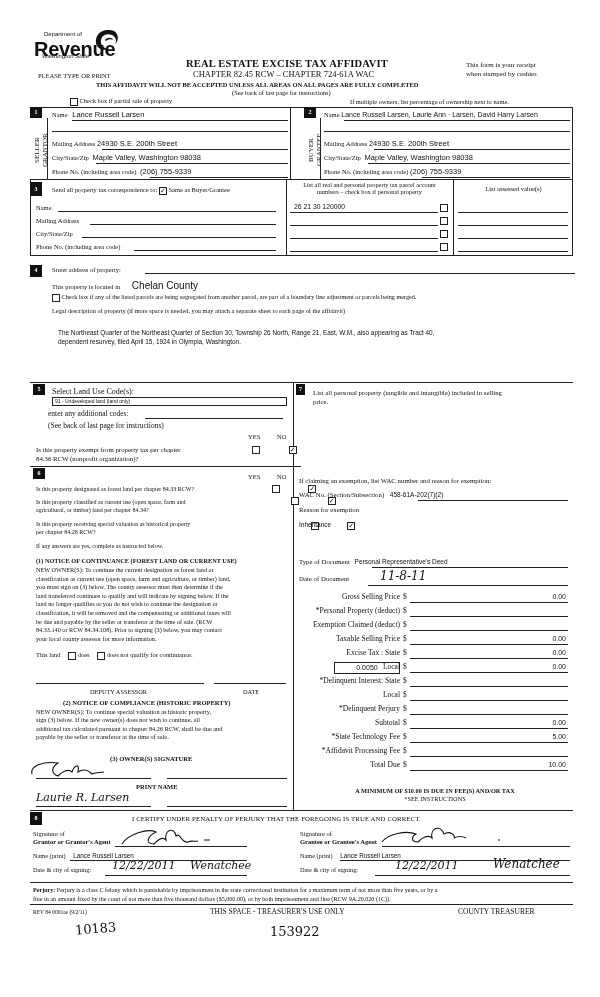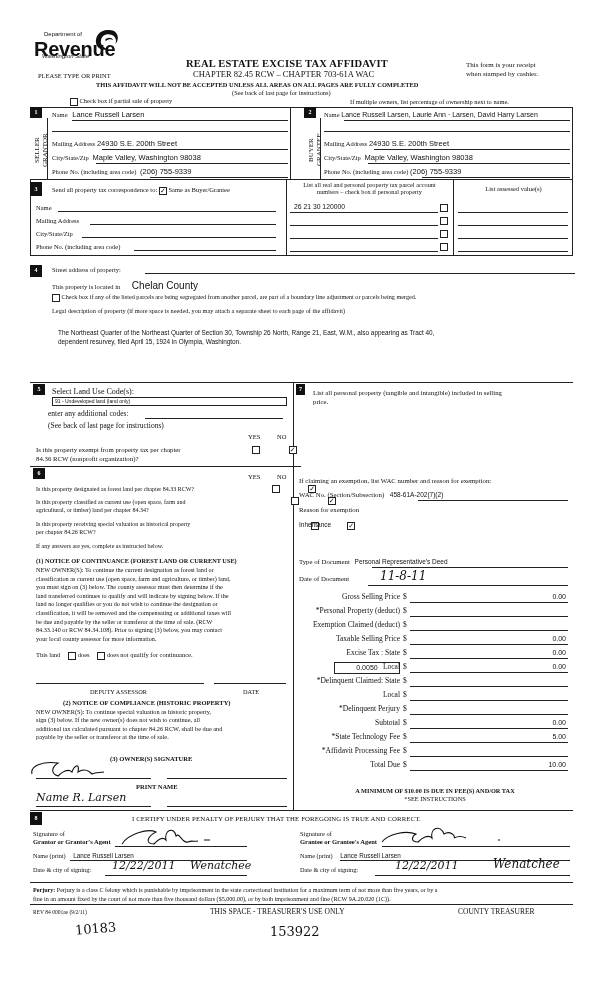--- a/index.html
+++ b/index.html
@@ -33,21 +33,21 @@
   <div class="abs sans bold" style="left:4px;top:10px;font-size:20px;letter-spacing:-0.3px;">Revenue</div>
   <div class="abs sans" style="left:12px;top:25px;font-size:6px;font-style:italic;">Washington State</div>
   <svg class="abs" style="left:63px;top:0px;" width="30" height="24" viewBox="0 0 30 24">
     <path d="M15 2 C6 2 2 9 3 15 C4 21 10 23 15 21 C10 20 7 16 8 12 C9 7 14 5 19 7 C23 9 24 13 22 16 C26 13 26 6 21 3 C19 2 17 2 15 2 Z" fill="#111"></path>
     <path d="M12 12 C14 9 19 9 20 12 C18 11 15 11 13 13 Z" fill="#111"></path>
   </svg>
 </div>
 
 <div class="abs" style="left:38px;top:72px;font-size:6.5px;">PLEASE TYPE OR PRINT</div>
 <div class="abs bold" style="left:186px;top:58px;font-size:10.5px;letter-spacing:0.2px;">REAL ESTATE EXCISE TAX AFFIDAVIT</div>
-<div class="abs" style="left:193px;top:70px;font-size:8.5px;">CHAPTER 82.45 RCW – CHAPTER 703-61A WAC</div>
+<div class="abs" style="left:193px;top:70px;font-size:8.5px;">CHAPTER 82.45 RCW – CHAPTER 724-61A WAC</div>
 <div class="abs" style="left:466px;top:61px;font-size:7px;">This form is your receipt</div>
 <div class="abs" style="left:466px;top:70px;font-size:7px;">when stamped by cashier.</div>
 <div class="abs bold" style="left:96px;top:81px;font-size:6.4px;">THIS AFFIDAVIT WILL NOT BE ACCEPTED UNLESS ALL AREAS ON ALL PAGES ARE FULLY COMPLETED</div>
 <div class="abs" style="left:232px;top:89px;font-size:6.4px;">(See back of last page for instructions)</div>
 <div class="abs" style="left:70px;top:97px;font-size:6.4px;">
   <span class="cb"></span>
   <span>Check box if partial sale of property</span>
 </div>
 <div class="abs" style="left:350px;top:98px;font-size:6.4px;">If multiple owners, list percentage of ownership next to name.</div>
 
@@ -262,21 +262,21 @@
   <div>additional tax calculated pursuant to chapter 84.26 RCW, shall be due and</div>
   <div>payable by the seller or transferor at the time of sale.</div>
 </div>
 <div class="abs bold" style="left:110px;top:755px;font-size:6.5px;">(3)  OWNER(S) SIGNATURE</div>
 <svg class="abs" style="left:28px;top:758px;" width="100" height="24" viewBox="0 0 100 24">
   <path d="M4 16 C2 8 14 3 30 5 C24 9 22 15 30 18 C34 14 40 10 44 14 C46 8 52 4 50 14 C56 10 60 12 64 16 C68 14 72 15 76 14" stroke="#111" stroke-width="1.1" fill="none"></path>
 </svg>
 <div class="line" style="left:36px;top:778px;width:115px;"></div>
 <div class="line" style="left:167px;top:778px;width:120px;"></div>
 <div class="abs bold" style="left:136px;top:783px;font-size:6.5px;">PRINT NAME</div>
-<div class="abs hand" style="left:36px;top:792px;font-size:11px;">Name R. Larsen</div>
+<div class="abs hand" style="left:36px;top:792px;font-size:11px;">Laurie R. Larsen</div>
 <div class="line" style="left:36px;top:806px;width:115px;"></div>
 <div class="line" style="left:167px;top:806px;width:120px;"></div>
 
 
 <div class="abs num-box" style="left:296px;top:384px;width:9px;">7</div>
 <div class="abs" style="left:313px;top:388px;font-size:6.8px;line-height:9px;">
   <div>List all  personal property (tangible and intangible) included in selling</div>
   <div>price.</div>
 </div>
 <div class="abs" style="left:300px;top:408px;width:270px;height:50px;"></div>
@@ -331,21 +331,21 @@
   <span class="fee-val">0.00</span>
 </div>
 <div class="abs fill" style="left:334px;top:662px;width:66px;height:12px;border:1px solid #222;text-align:center;font-size:7px;line-height:10px;">0.0050</div>
 <div class="fee-row" style="top:663px;">
   <span class="fee-label">Local</span>
   <span class="fee-dollar">$</span>
   <span class="fee-line"></span>
   <span class="fee-val">0.00</span>
 </div>
 <div class="fee-row" style="top:677px;">
-  <span class="fee-label">*Delinquent Claimed: State</span>
+  <span class="fee-label">*Delinquent Interest: State</span>
   <span class="fee-dollar">$</span>
   <span class="fee-line"></span>
   <span class="fee-val"></span>
 </div>
 <div class="fee-row" style="top:691px;">
   <span class="fee-label">Local</span>
   <span class="fee-dollar">$</span>
   <span class="fee-line"></span>
   <span class="fee-val"></span>
 </div>

